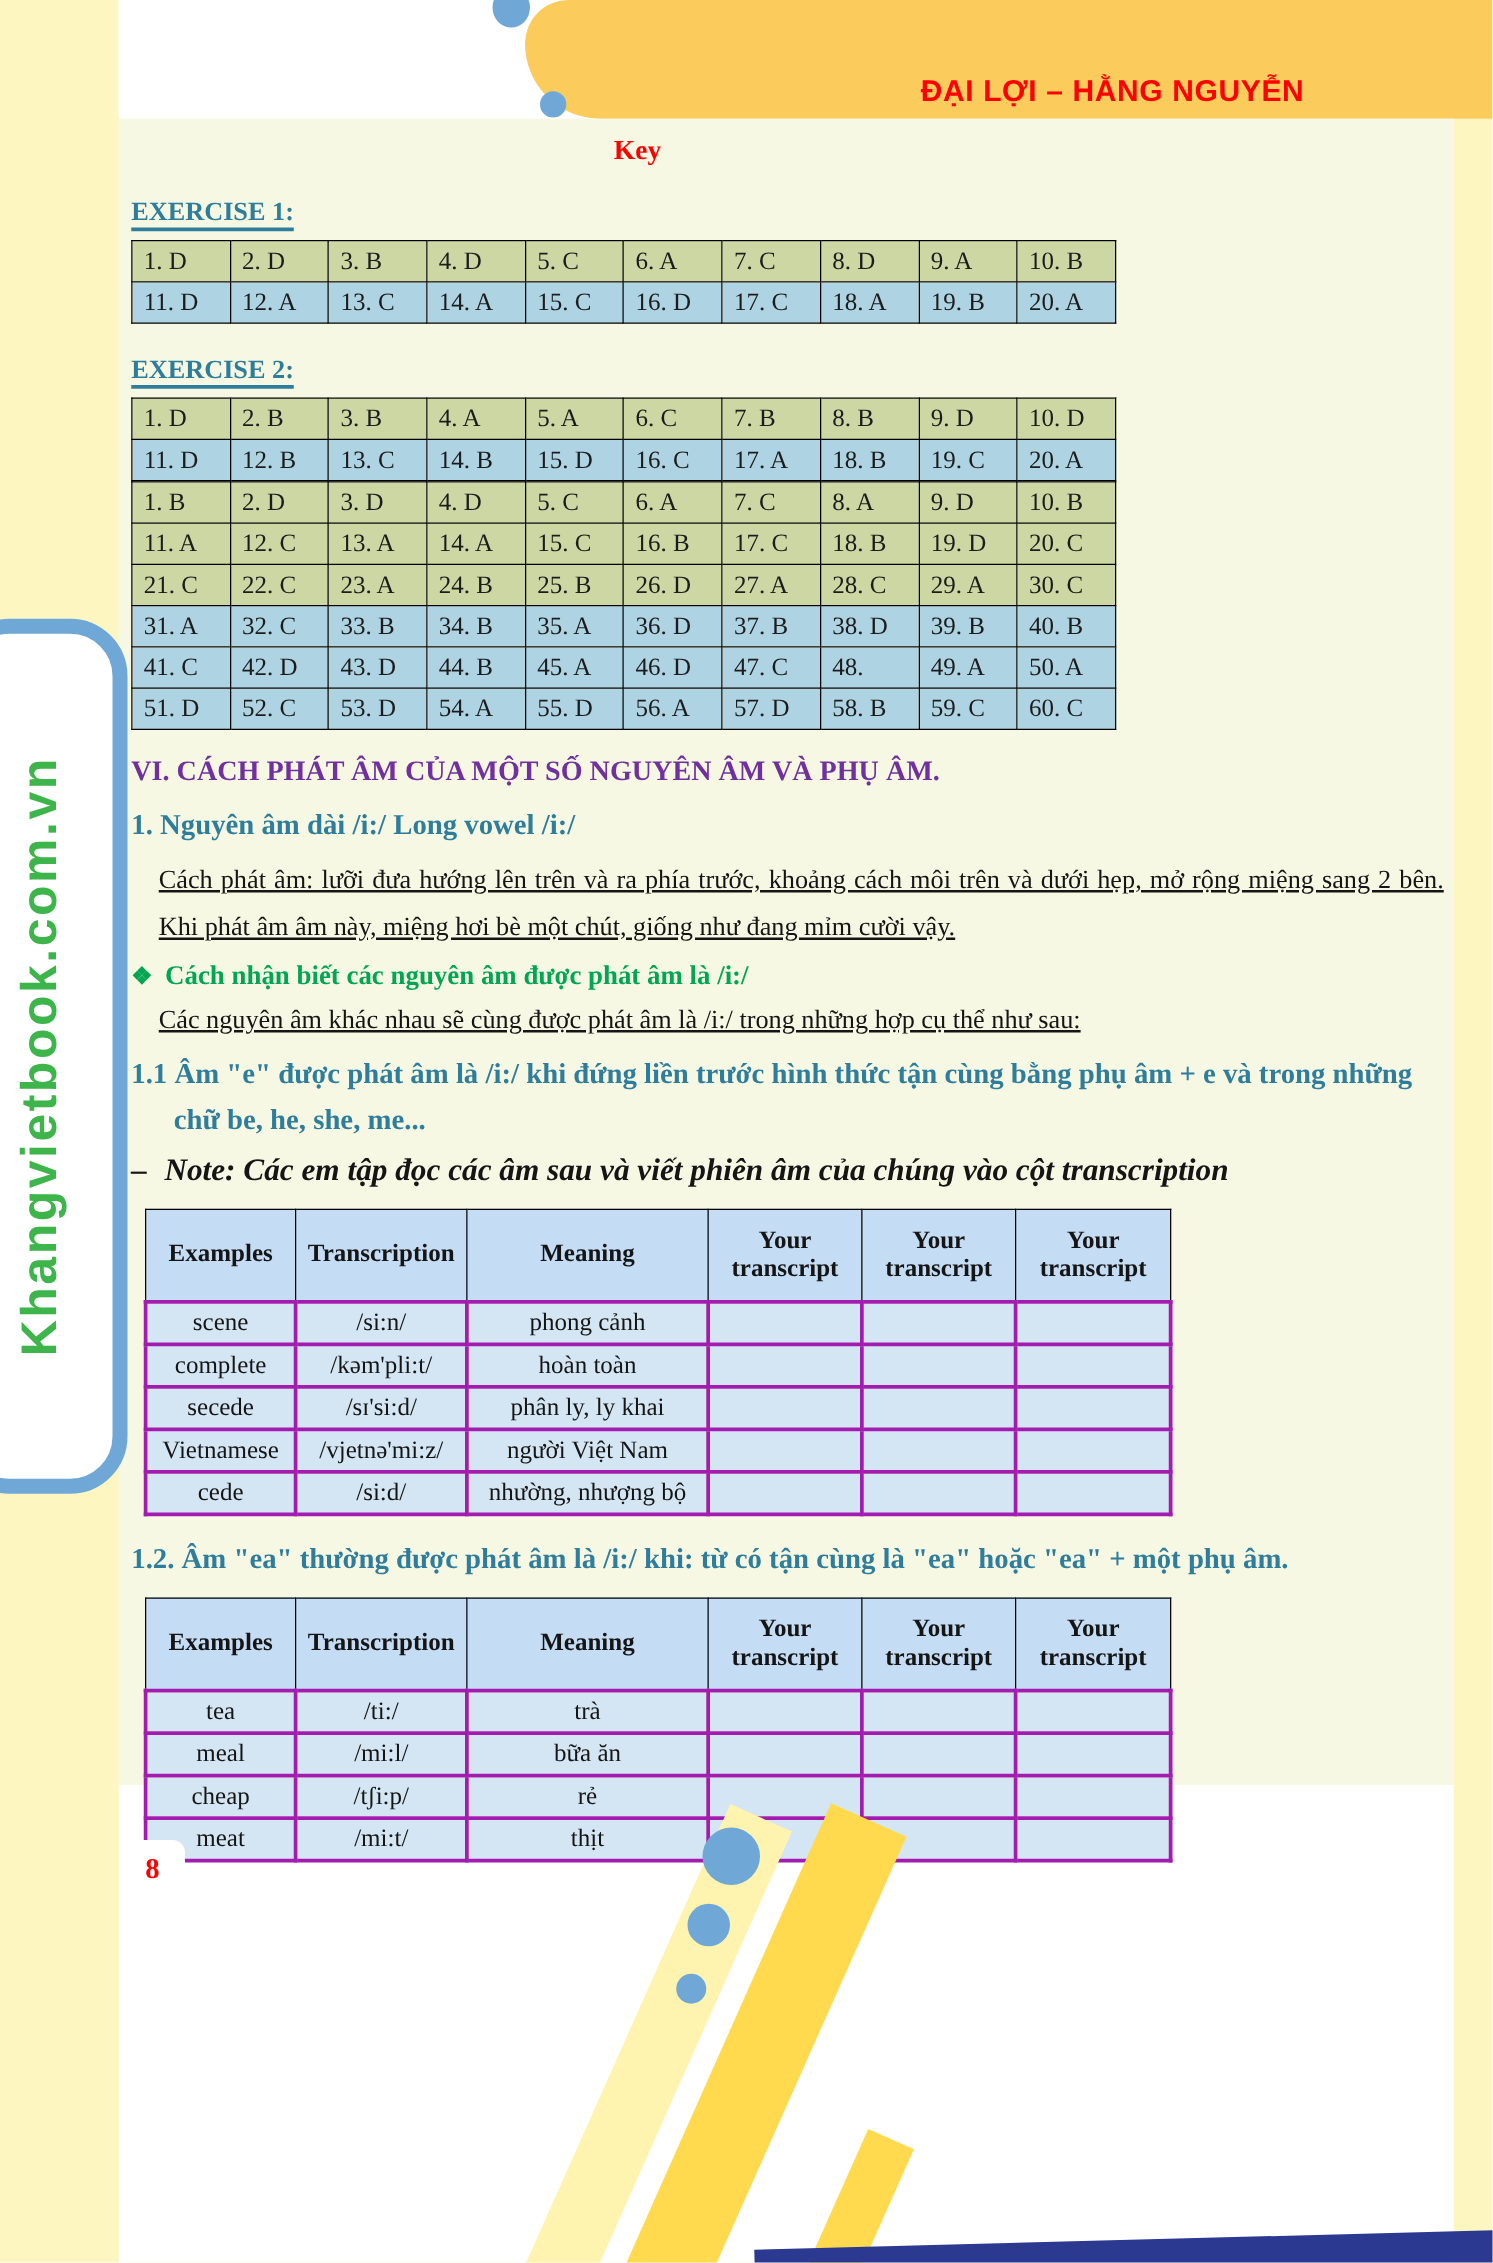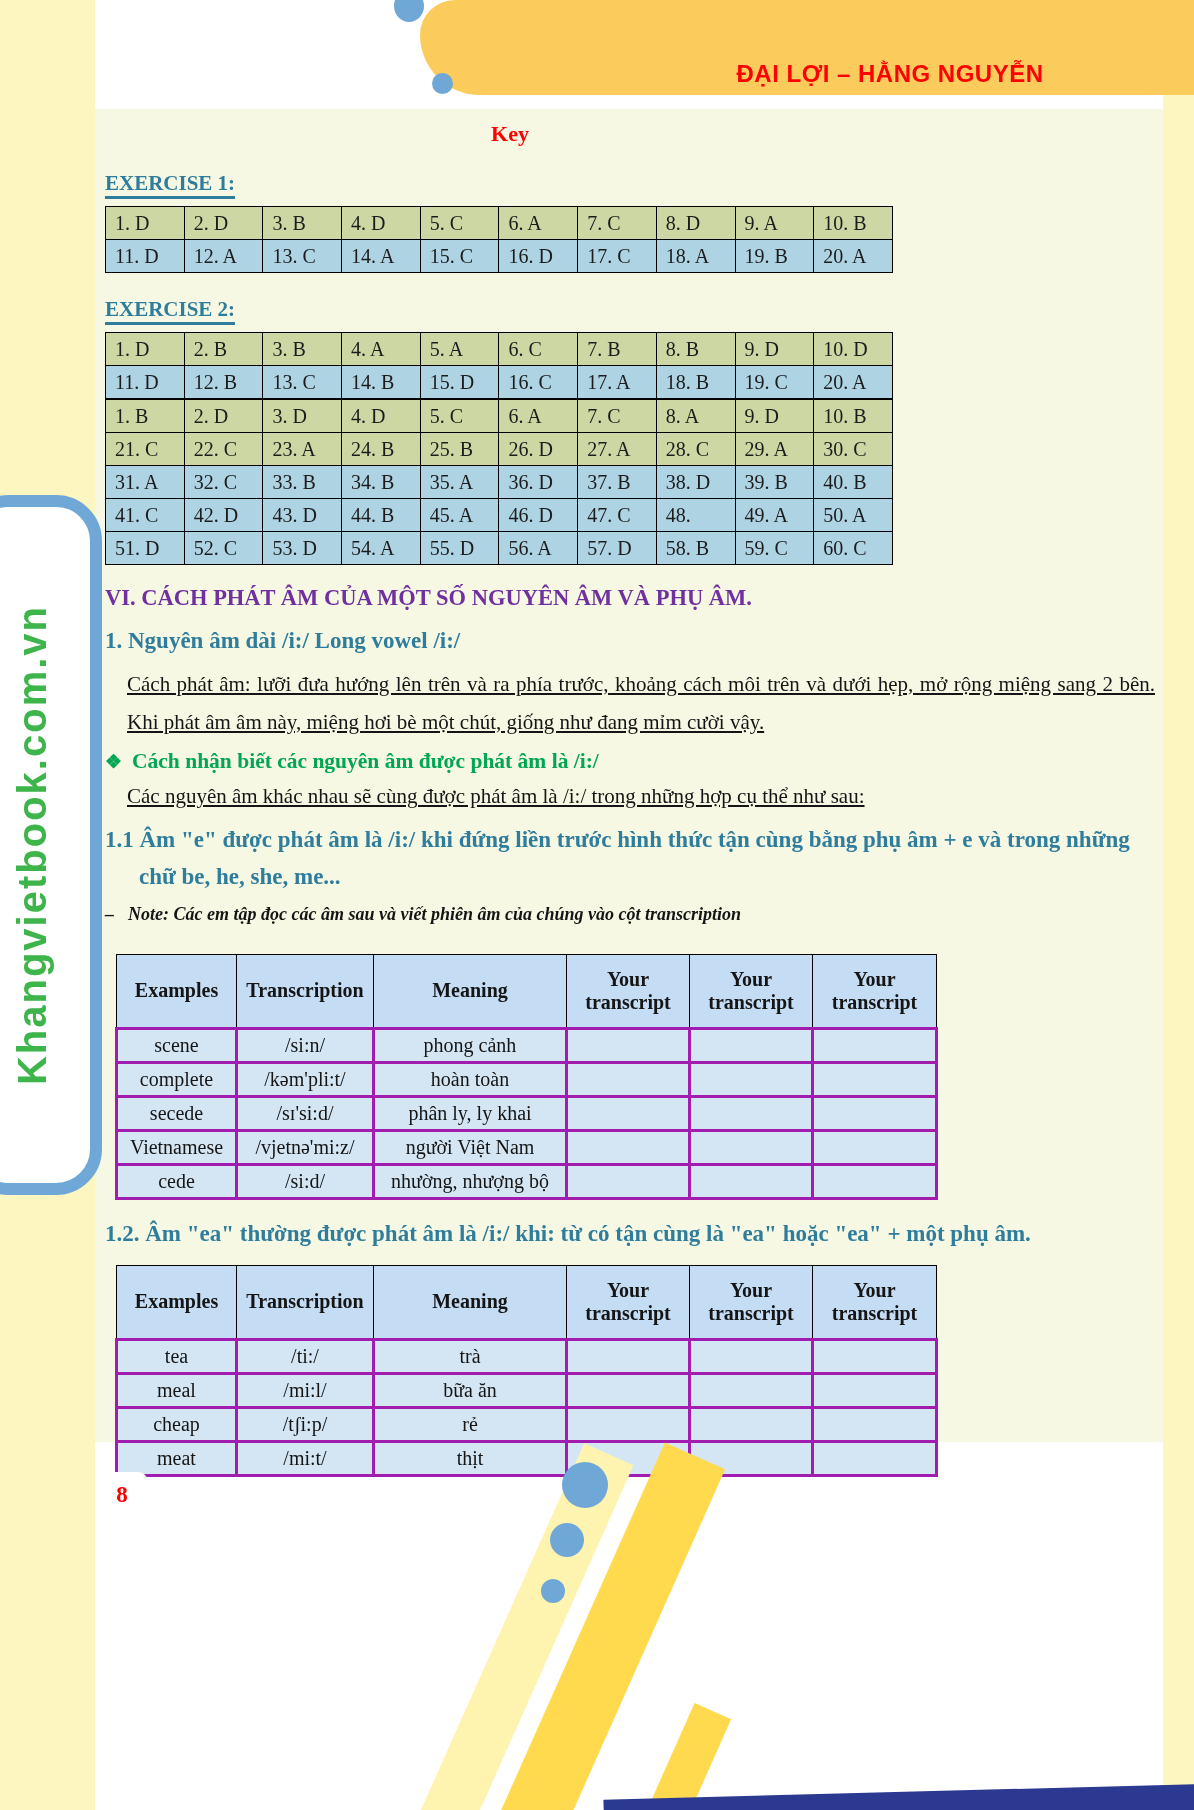--- a/index.html
+++ b/index.html
@@ -23,21 +23,21 @@
     color:var(--accent_red); letter-spacing:0.5px;
   }
   .dot { position:absolute; border-radius:50%; background:var(--deco_blue); }
   .dot-top-a { left:394px; top:-10px; width:30px; height:32px; }
   .dot-top-b { left:432px; top:73px; width:21px; height:21px; }
   .dot-bot-a { left:562px; top:1462px; width:46px; height:46px; }
   .dot-bot-b { left:550px; top:1523px; width:34px; height:34px; }
   .dot-bot-c { left:541px; top:1579px; width:24px; height:24px; }
 
   .content {
-    position:absolute; left:95px; top:109px; width:1068px; height:1333px;
+    position:absolute; left:95px; top:95px; width:1068px; height:1333px;
     background:var(--content_bg);
   }
 
   .key { width:830px; text-align:center; padding-top:12px; font-size:22px; font-weight:bold; color:var(--accent_red); }
 
   .ex-title { margin:24px 0 10px 10px; font-size:21px; font-weight:bold; color:var(--heading_teal); }
   .ex-title .u { border-bottom:3px solid currentColor; padding-bottom:1px; }
 
   .ans-table { border-collapse:collapse; table-layout:fixed; width:788px; margin-left:10px; }
   .ans-table td {
@@ -46,21 +46,21 @@
   }
   .tone-green td { background:var(--row_green); }
   .tone-blue  td { background:var(--row_blue); }
 
   .vi-title { margin:20px 0 12px 10px; font-size:22.5px; font-weight:bold; color:var(--heading_purple); }
   .h-teal   { margin:6px 0 6px 10px;  font-size:23px; font-weight:bold; color:var(--heading_teal); line-height:1.6; }
   .hang     { padding-left:34px; text-indent:-34px; margin-right:20px; }
   .body-para { margin:2px 8px 2px 32px; font-size:21px; line-height:1.8; text-align:justify;text-decoration:underline; }
   .green-line { margin:8px 0 4px 10px; font-size:21.5px; font-weight:bold; color:var(--heading_green); }
   .green-line .marker { margin-right:10px; font-size:19px; }
-  .note-line { margin:8px 0 29px 10px; font-size:18px; font-weight:bold; font-style:italic;font-family:Liberation Serif, serif; }
+  .note-line { margin:8px 0 16px 10px; font-size:25px; font-weight:bold; font-style:italic;font-family:Liberation Serif, serif; }
   .note-line .dash { margin-right:14px; }
 
   .pron-wrap { margin:12px 0 6px 0; }
   .pron-table { border-collapse:collapse; table-layout:fixed; width:820px; margin-left:20px; }
   .pron-table th {
     border:1px solid #000; background:var(--table_header_blue);
     font-size:20px; font-weight:bold; height:74px; padding:2px 6px; text-align:center;
   }
   .pron-table td {
     border:3px solid #a21caf; background:var(--table_body_blue);
@@ -173,20 +173,32 @@
             <td class="ans-cell">3. D</td>
             <td class="ans-cell">4. D</td>
             <td class="ans-cell">5. C</td>
             <td class="ans-cell">6. A</td>
             <td class="ans-cell">7. C</td>
             <td class="ans-cell">8. A</td>
             <td class="ans-cell">9. D</td>
             <td class="ans-cell">10. B</td>
           </tr>
           <tr class="tone-green">
+            <td class="ans-cell">11. A</td>
+            <td class="ans-cell">12. C</td>
+            <td class="ans-cell">13. A</td>
+            <td class="ans-cell">14. A</td>
+            <td class="ans-cell">15. C</td>
+            <td class="ans-cell">16. B</td>
+            <td class="ans-cell">17. C</td>
+            <td class="ans-cell">18. B</td>
+            <td class="ans-cell">19. D</td>
+            <td class="ans-cell">20. C</td>
+          </tr>
+          <tr class="tone-green">
             <td class="ans-cell">21. C</td>
             <td class="ans-cell">22. C</td>
             <td class="ans-cell">23. A</td>
             <td class="ans-cell">24. B</td>
             <td class="ans-cell">25. B</td>
             <td class="ans-cell">26. D</td>
             <td class="ans-cell">27. A</td>
             <td class="ans-cell">28. C</td>
             <td class="ans-cell">29. A</td>
             <td class="ans-cell">30. C</td>

